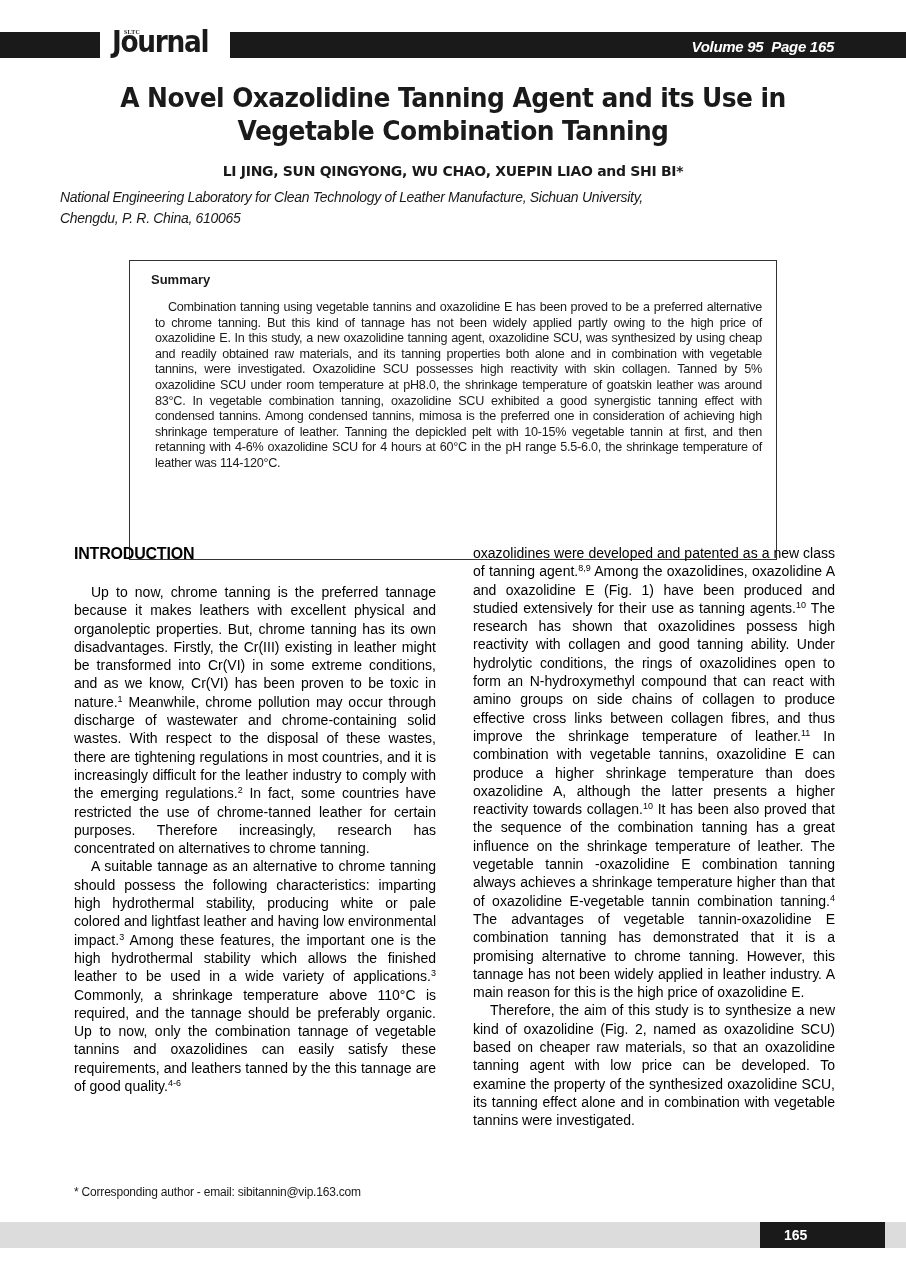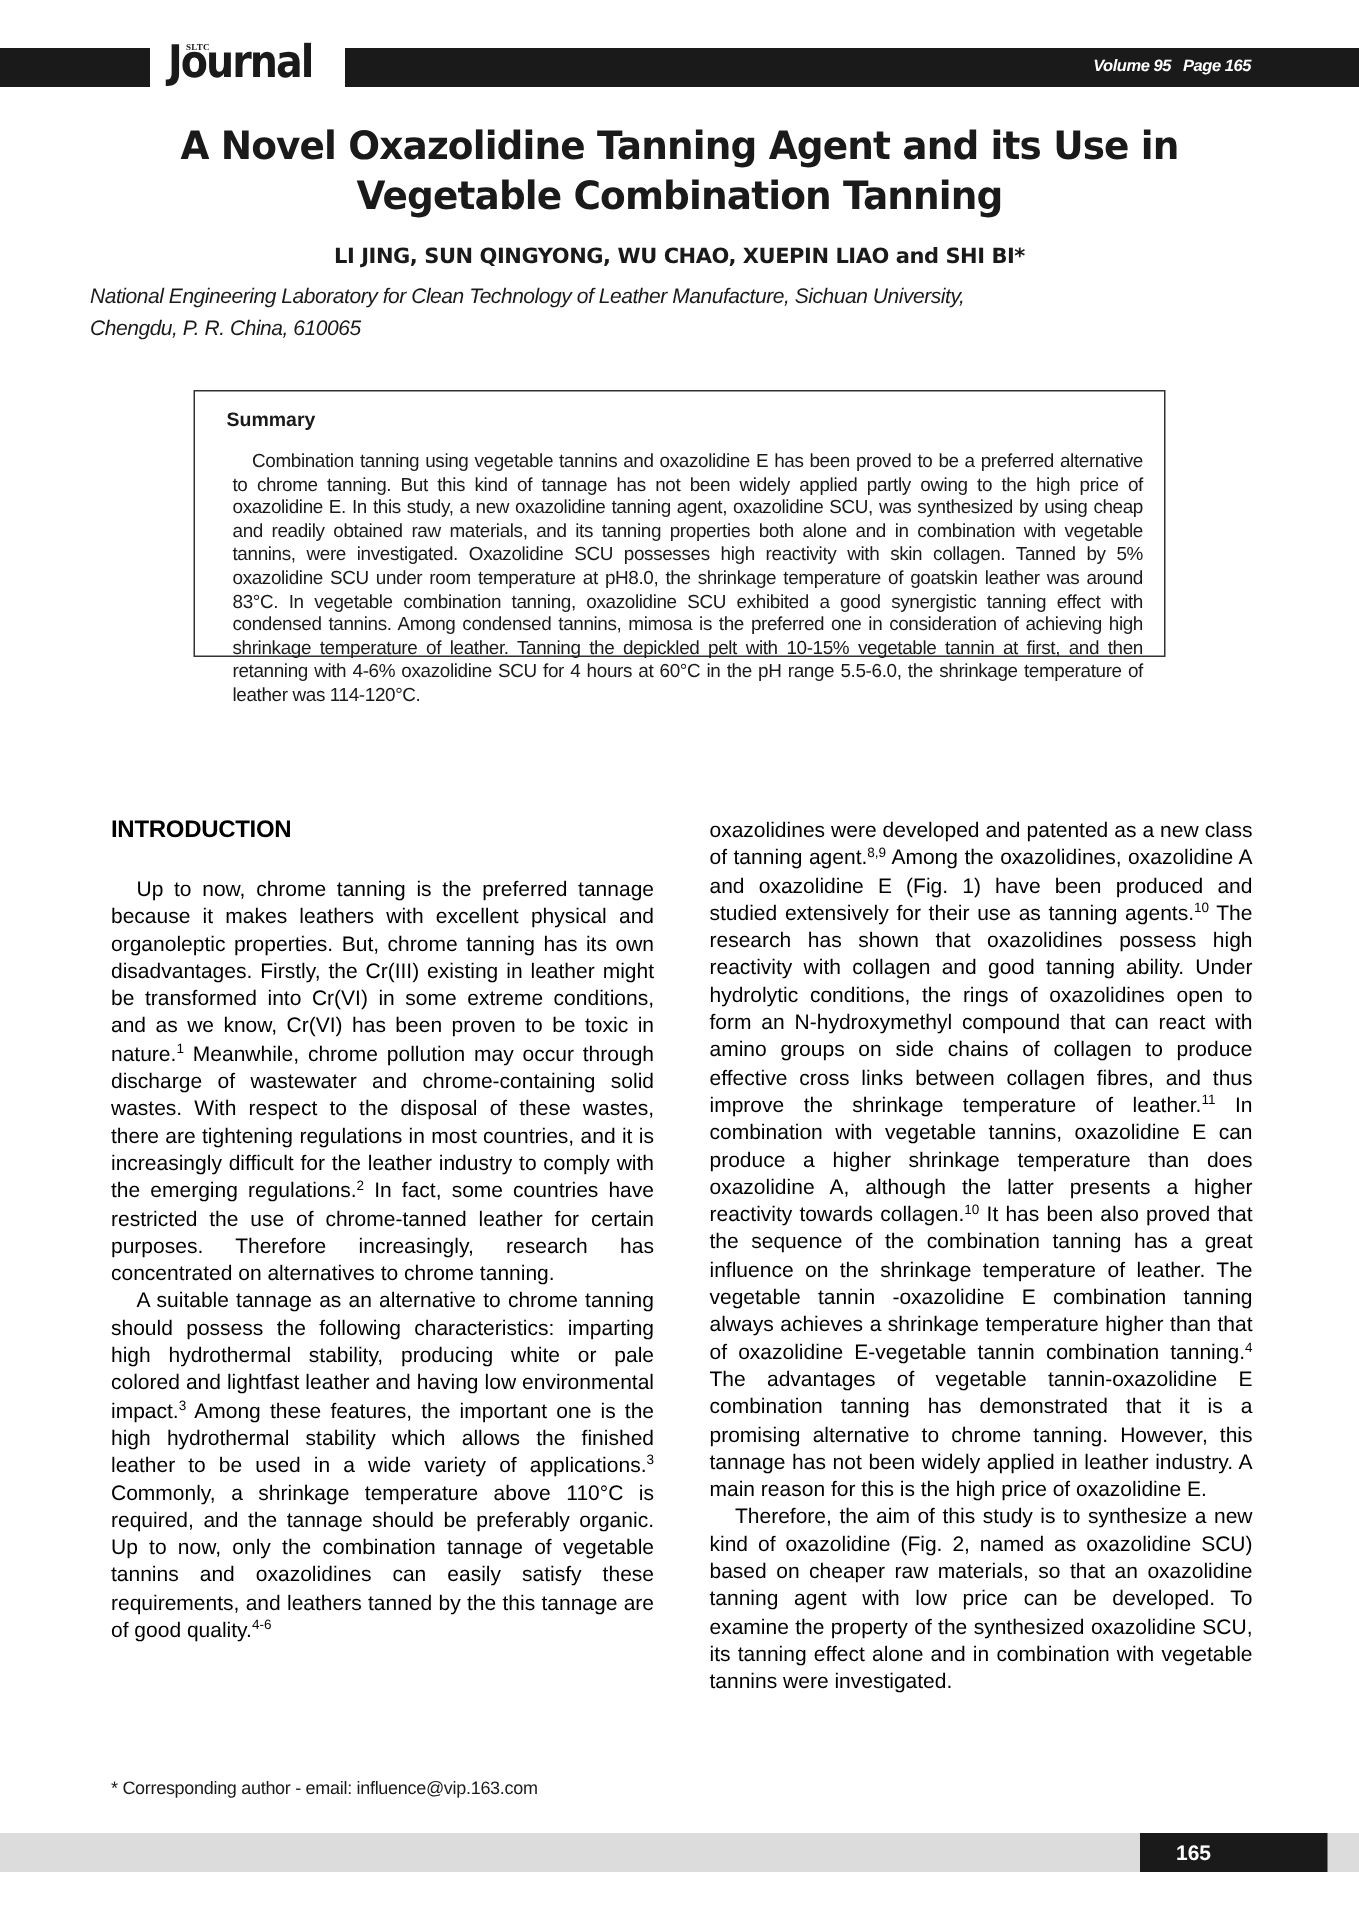--- a/index.html
+++ b/index.html
@@ -3,28 +3,28 @@
 <meta charset="utf-8">
 <style>
   html, body { margin: 0; padding: 0; background: #ffffff; }
   body { width: 906px; height: 1284px; position: relative; overflow: hidden; font-family: "Liberation Sans", sans-serif; color: #1a1a1a; }
 
   .hdr-bar-left { position: absolute; left: 0; top: 32px; width: 100px; height: 26px; background: #1a1a1a; }
   .hdr-bar-right { position: absolute; left: 230px; top: 32px; width: 676px; height: 26px; background: #1a1a1a; }
   .logo { position: absolute; left: 112px; top: 26px; width: 110px; height: 40px; }
   .logo-sup { position: absolute; left: 12px; top: 3px; font-family: "Liberation Serif", serif; font-size: 6px; font-weight: bold; letter-spacing: 0.2px; color: #1a1a1a; }
   .logo-main { position: absolute; left: 0; top: -2px; font-family: "DejaVu Sans", sans-serif; font-size: 30px; font-weight: bold; letter-spacing: -1.5px; color: #1a1a1a; transform: scaleX(0.88); transform-origin: left top; }
-  .vol { position: absolute; right: 72px; top: 38px; font-size: 11px; font-style: italic; font-weight: bold; color: #ffffff; letter-spacing: -0.3px; word-spacing: 0; }
+  .vol { position: absolute; right: 72px; top: 38px; font-size: 15px; font-style: italic; font-weight: bold; color: #ffffff; letter-spacing: -0.3px; word-spacing: 0; }
   .vol span + span { margin-left: 8px; }
 
   .title { position: absolute; left: 60px; top: 82px; width: 786px; text-align: center; font-family: "DejaVu Sans", sans-serif; font-weight: bold; font-size: 26px; line-height: 33px; color: #1a1a1a; letter-spacing: -0.6px; transform: scaleX(0.96); }
   .authors { position: absolute; left: 60px; top: 163px; width: 786px; text-align: center; font-family: "DejaVu Sans", sans-serif; font-weight: bold; font-size: 14px; color: #1a1a1a; letter-spacing: -0.3px; }
   .affil { position: absolute; left: 60px; top: 187px; width: 786px; text-align: left; font-style: italic; font-size: 14px; line-height: 21px; color: #1a1a1a; letter-spacing: -0.3px; }
 
-  .summary { position: absolute; left: 129px; top: 260px; width: 648px; height: 178px; border: 1.5px solid #333; box-sizing: border-box; }
+  .summary { position: absolute; left: 129px; top: 260px; width: 648px; height: 300px; border: 1.5px solid #333; box-sizing: border-box; }
   .summary h3 { position: absolute; left: 21px; top: 11px; margin: 0; font-size: 13px; font-weight: bold; color: #1a1a1a; }
   .summary p { position: absolute; left: 21px; top: 35px; width: 607px; margin: 4px; font-size: 12.6px; line-height: 15.6px; text-align: justify; text-indent: 13px; color: #1a1a1a; letter-spacing: -0.25px; }
 
   .col { position: absolute; top: 544px; width: 362px; font-size: 14px; line-height: 18.3px; color: #000000; text-align: justify; }
   .col-left { left: 74px; }
   .col-right { left: 473px; }
   .col h2 { margin: 0 0 19px 0; font-size: 16px; font-weight: bold; line-height: 20px; letter-spacing: -0.2px; }
   .col p { margin: 0; text-indent: 17px; }
   .col p.noindent { text-indent: 0; }
 
@@ -62,20 +62,20 @@
   <h2>INTRODUCTION</h2>
   <p><span>Up to now, chrome tanning is the preferred tannage because it makes leathers with excellent physical and organoleptic properties. But, chrome tanning has its own disadvantages. Firstly, the Cr(III) existing in leather might be transformed into Cr(VI) in some extreme conditions, and as we know, Cr(VI) has been proven to be toxic in nature.</span><sup>1</sup><span> Meanwhile, chrome pollution may occur through discharge of wastewater and chrome-containing solid wastes. With respect to the disposal of these wastes, there are tightening regulations in most countries, and it is increasingly difficult for the leather industry to comply with the emerging regulations.</span><sup>2</sup><span> In fact, some countries have restricted the use of chrome-tanned leather for certain purposes. Therefore increasingly, research has concentrated on alternatives to chrome tanning.</span></p>
   <p><span>A suitable tannage as an alternative to chrome tanning should possess the following characteristics: imparting high hydrothermal stability, producing white or pale colored and lightfast leather and having low environmental impact.</span><sup>3</sup><span> Among these features, the important one is the high hydrothermal stability which allows the finished leather to be used in a wide variety of applications.</span><sup>3</sup><span> Commonly, a shrinkage temperature above 110°C is required, and the tannage should be preferably organic. Up to now, only the combination tannage of vegetable tannins and oxazolidines can easily satisfy these requirements, and leathers tanned by the this tannage are of good quality.</span><sup>4-6</sup></p>
 </div>
 
 <div class="col col-right">
   <p class="noindent"><span>oxazolidines were developed and patented as a new class of tanning agent.</span><sup>8,9</sup><span> Among the oxazolidines, oxazolidine A and oxazolidine E (Fig. 1) have been produced and studied extensively for their use as tanning agents.</span><sup>10</sup><span> The research has shown that oxazolidines possess high reactivity with collagen and good tanning ability. Under hydrolytic conditions, the rings of oxazolidines open to form an N-hydroxymethyl compound that can react with amino groups on side chains of collagen to produce effective cross links between collagen fibres, and thus improve the shrinkage temperature of leather.</span><sup>11</sup><span> In combination with vegetable tannins, oxazolidine E can produce a higher shrinkage temperature than does oxazolidine A, although the latter presents a higher reactivity towards collagen.</span><sup>10</sup><span> It has been also proved that the sequence of the combination tanning has a great influence on the shrinkage temperature of leather. The vegetable tannin -oxazolidine E combination tanning always achieves a shrinkage temperature higher than that of oxazolidine E-vegetable tannin combination tanning.</span><sup>4</sup><span> The advantages of vegetable tannin-oxazolidine E combination tanning has demonstrated that it is a promising alternative to chrome tanning. However, this tannage has not been widely applied in leather industry. A main reason for this is the high price of oxazolidine E.</span></p>
   <p><span>Therefore, the aim of this study is to synthesize a new kind of oxazolidine (Fig. 2, named as oxazolidine SCU) based on cheaper raw materials, so that an oxazolidine tanning agent with low price can be developed. To examine the property of the synthesized oxazolidine SCU, its tanning effect alone and in combination with vegetable tannins were investigated.</span></p>
 </div>
 
-<div class="footnote">* Corresponding author - email: influence@vip.163.com</div>
+<div class="footnote">* Corresponding author - email: sibitannin@vip.163.com</div>
 
 <div class="foot-bar"></div>
 <div class="foot-page">165</div>
 
 <style>
   sup { font-size: 9px; line-height: 0; vertical-align: 5px; }
 </style>
 
 </body></html>

